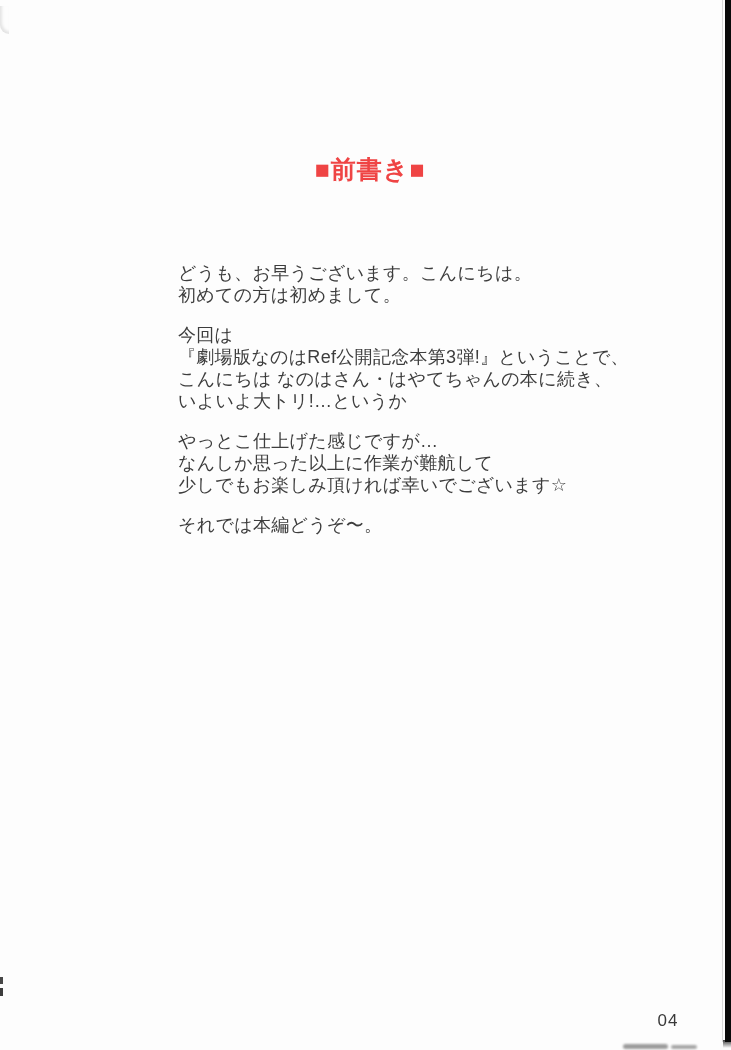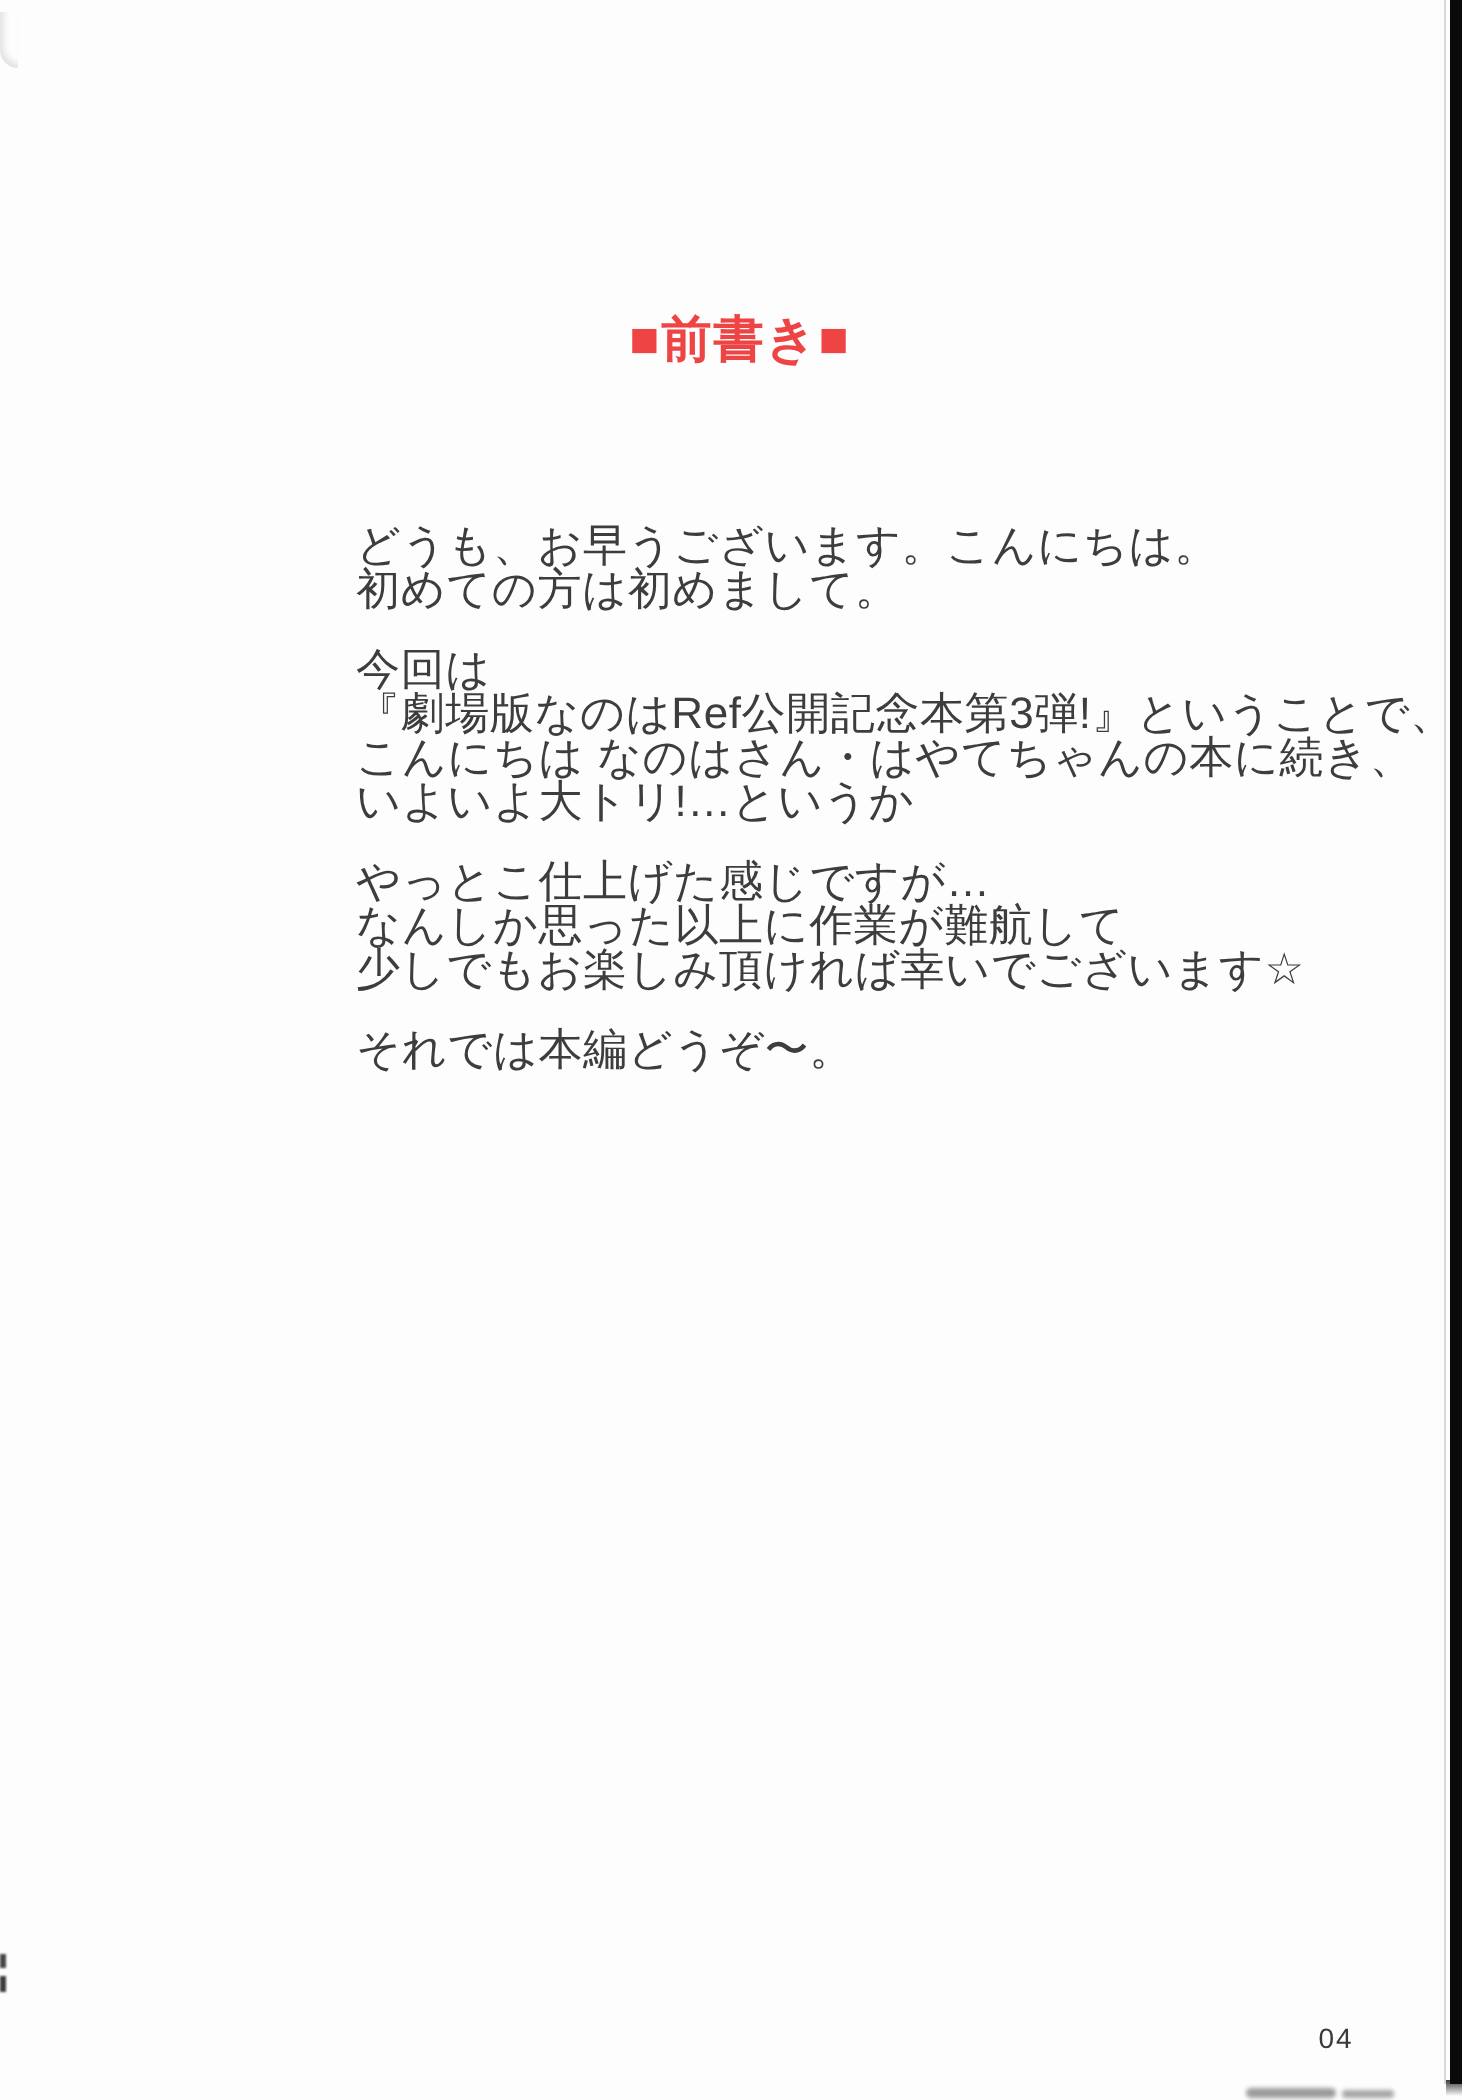--- a/index.html
+++ b/index.html
@@ -98,37 +98,37 @@
     letter-spacing: 1px;
     color: #ef4444;
     margin-left: 20px;
   }
   .preface-body {
     position: absolute;
     left: 178px;
     top: 262px;
     width: 480px;
     color: #3d3d3d;
-    font-size: 22px;
+    font-size: 18px;
     line-height: 22px;
     letter-spacing: 0.3px;
   }
   .preface-body .para {
     margin: 0 0 18px 0;
   }
   .preface-body .line {
     white-space: nowrap;
   }
   .page-number {
     position: absolute;
     left: 640px;
     top: 1011px;
     width: 56px;
     text-align: center;
-    font-size: 14px;
+    font-size: 17px;
     color: #3a3a3a;
     letter-spacing: 1px;
   }
 </style>
 </head>
 <body>
 
 <div class="scan-line-right"></div>
 <div class="scan-band-right"></div>
 <div class="scan-band-right-fade"></div>

